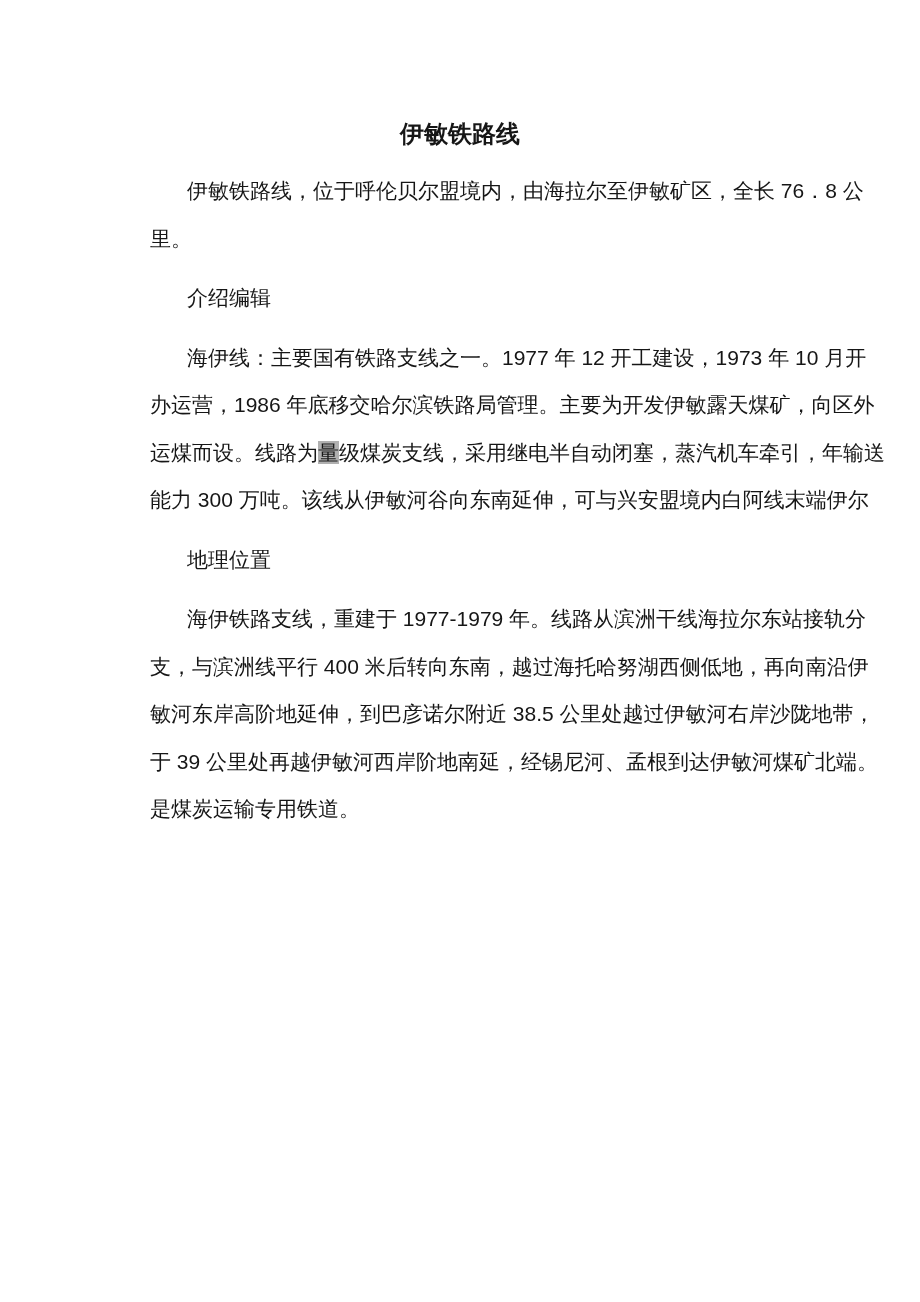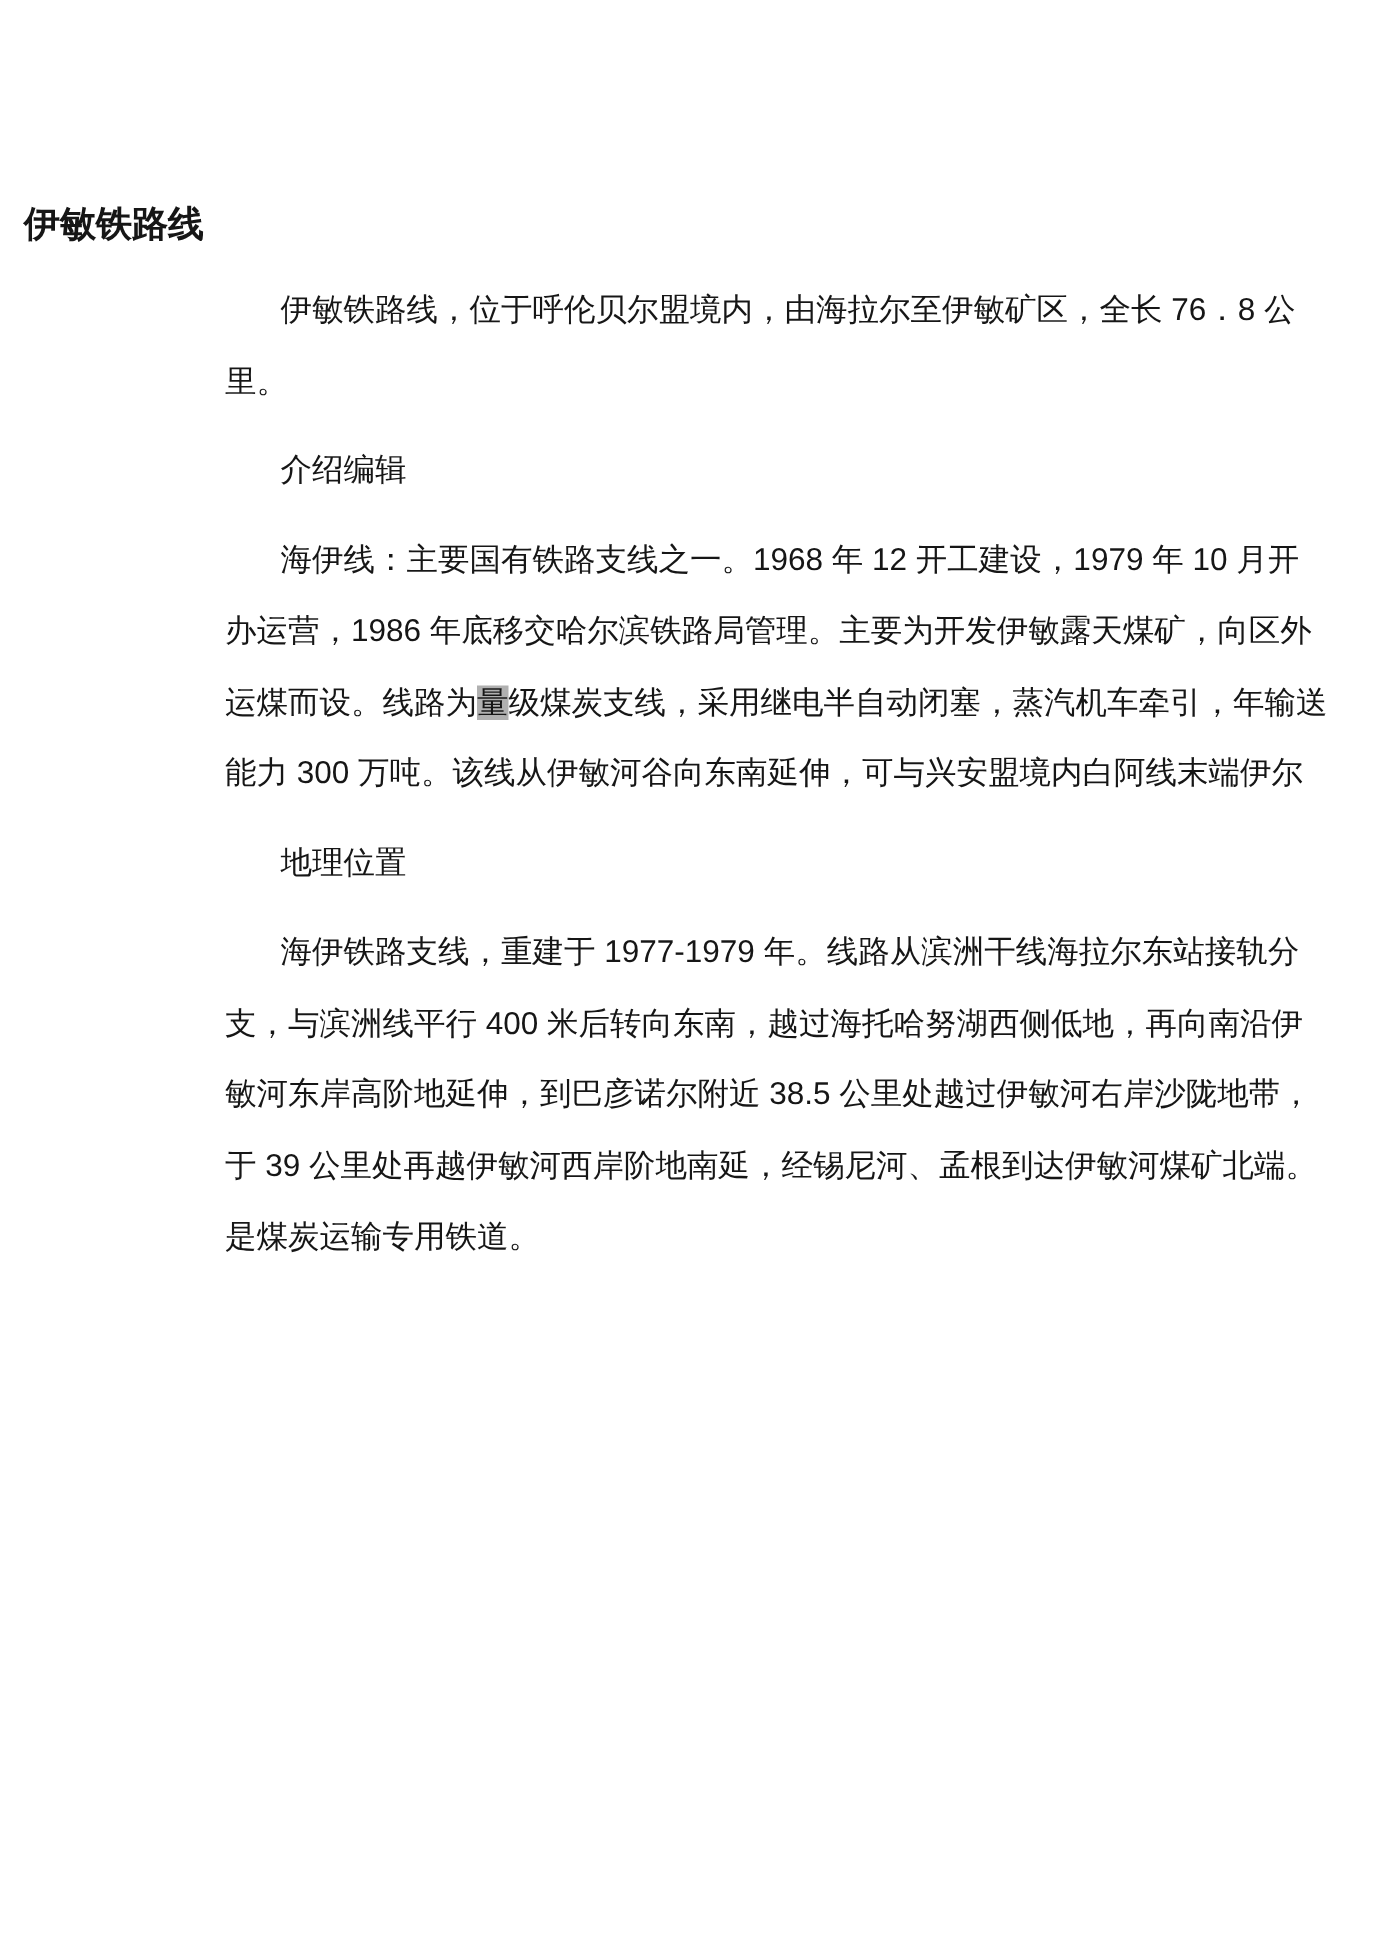--- a/index.html
+++ b/index.html
@@ -12,25 +12,25 @@
     width: 920px;
     height: 1302px;
     background: #ffffff;
     box-sizing: border-box;
     padding-top: 118px;
     font-family: "Liberation Sans", sans-serif;
     color: #161616;
     overflow: hidden;
   }
   .doc-title {
-    margin: 16px;
+    margin: 0;
     font-size: 24px;
     line-height: 32px;
     font-weight: 700;
-    text-align: left;
+    text-align: center;
   }
   .doc-body {
     margin: 17px 0 0 138px;
     width: 678px;
   }
   .para {
     margin: 12px;
   }
   .line {
     font-size: 21px;
@@ -62,21 +62,21 @@
     <div class="para">
       <div class="line indent j">伊敏铁路线，位于呼伦贝尔盟境内，由海拉尔至伊敏矿区，全长 76．8 公</div>
       <div class="line">里。</div>
     </div>
 
     <div class="para">
       <div class="line indent">介绍编辑</div>
     </div>
 
     <div class="para">
-      <div class="line indent j">海伊线：主要国有铁路支线之一。1968 年 12 开工建设，1979 年 10 月开</div>
+      <div class="line indent j">海伊线：主要国有铁路支线之一。1977 年 12 开工建设，1973 年 10 月开</div>
       <div class="line j">办运营，1986 年底移交哈尔滨铁路局管理。主要为开发伊敏露天煤矿，向区外</div>
       <div class="line j"><span>运煤而设。线路为</span><span class="hl">量</span><span>级煤炭支线，采用继电半自动闭塞，蒸汽机车牵引，年输送</span></div>
       <div class="line j">能力 300 万吨。该线从伊敏河谷向东南延伸，可与兴安盟境内白阿线末端伊尔</div>
     </div>
 
     <div class="para">
       <div class="line indent">地理位置</div>
     </div>
 
 

